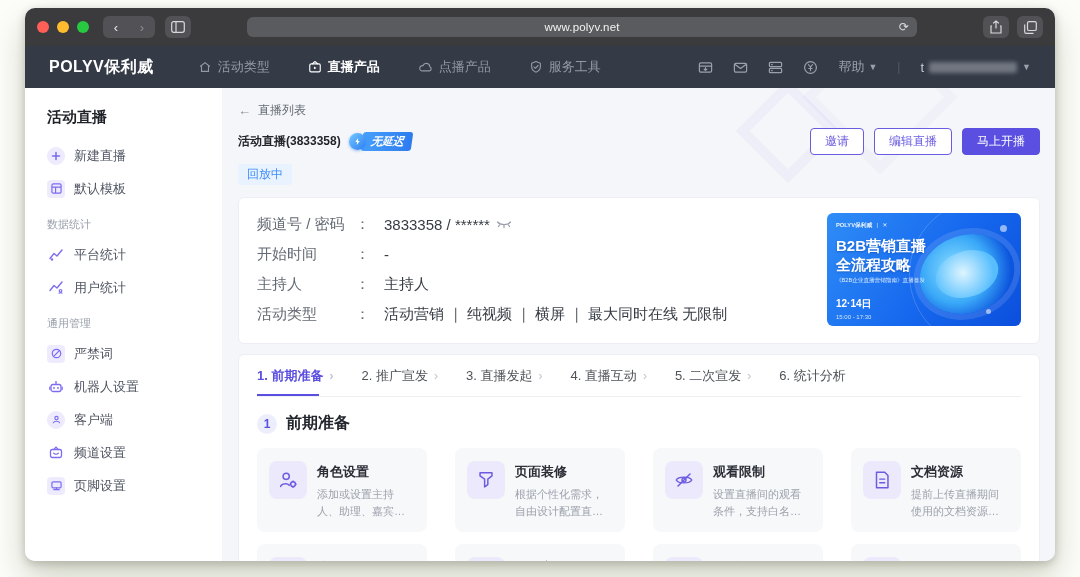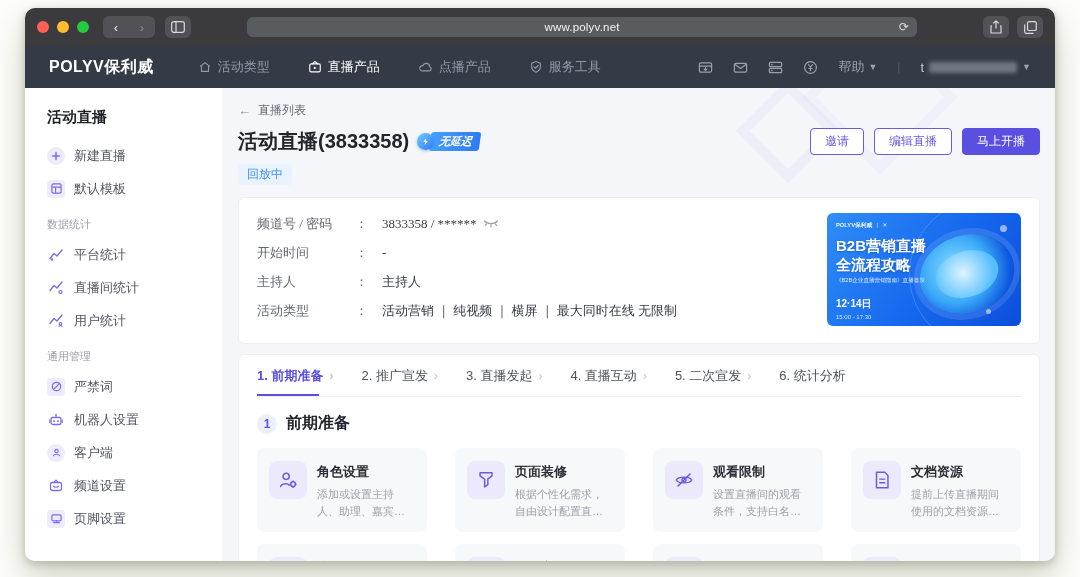--- a/index.html
+++ b/index.html
@@ -23,21 +23,21 @@
     display:flex; align-items:center; justify-content:center; position:relative; }
   .urlbar .url { color:#f3f3f3; font-size:11.5px; letter-spacing:.2px; }
   .urlbar .reload { position:absolute; right:8px; color:#d9d9db; font-size:12px; }
   .tb-right { display:flex; gap:8px; }
 
   
   .navbar { height:42px; background:#343a46; display:flex; align-items:center; padding:0 24px; }
   .logo { color:#fff; font-size:16px; font-weight:bold; letter-spacing:.5px; margin-right:44px; }
   .nav-items { display:flex; gap:38px; align-items:center; }
   .nav-item { display:flex; align-items:center; gap:6px; color:#939aa6; font-size:13px; cursor:pointer; }
-  .nav-item.active { color:#ffffff; font-weight:normal; }
+  .nav-item.active { color:#ffffff; font-weight:bold; }
   .nav-item svg { display:block; }
   .nav-right { margin-left:auto; display:flex; align-items:center; gap:20px; color:#9ba0ac; }
   .nav-right .sep { color:#545a66; font-size:12px; }
   .nav-help { font-size:13px; display:flex; align-items:center; gap:4px; }
   .caret { font-size:9px; color:#9ba0ac; }
   .nav-user { font-size:13px; display:flex; align-items:center; gap:5px; color:#c6cad2; }
   .user-blur { display:inline-block; width:88px; height:11px; border-radius:2px;
     background:#868b95; filter:blur(2px); opacity:.75; }
 
   
@@ -54,39 +54,39 @@
 
   .main { flex:1; position:relative; padding:0 15px 0 16px; overflow:hidden; background:#f5f6fa; }
   .deco { position:absolute; border:10px solid rgba(124,111,240,.055); transform:rotate(45deg); pointer-events:none; }
   .deco1 { width:74px; height:74px; right:230px; top:6px; }
   .deco2 { width:110px; height:110px; right:120px; top:-46px; border-color:rgba(124,111,240,.04); }
 
   .breadcrumb { padding-top:14px; display:flex; align-items:center; gap:7px;
     font-size:12px; color:#646a73; cursor:pointer; position:relative; }
   .bc-arrow { color:#8a8f99; font-size:13px; }
   .title-row { margin-top:9px; display:flex; align-items:center; position:relative; }
-  .page-title { font-size:20px; font-weight:bold; color:#22252b; }
+  .page-title { font-size:12px; font-weight:bold; color:#22252b; }
   .nodelay { display:flex; align-items:center; margin-left:8px; }
   .nodelay-orb { width:17px; height:17px; border-radius:50%; z-index:2;
     background:linear-gradient(135deg,#74c9ff,#2a7df2); display:flex; align-items:center; justify-content:center;
     box-shadow:0 1px 3px rgba(42,125,242,.5); }
   .nodelay-tag { margin-left:-4px; background:linear-gradient(90deg,#47a0fb,#2e7bf0);
     color:#fff; font-size:11px; font-style:italic; font-weight:bold;
     padding:2px 8px 2px 9px; border-radius:3px; transform:skewX(-8deg); }
   .actions { margin-left:auto; display:flex; gap:10px; }
   .btn { height:27px; padding:0 14px; border-radius:4px; font-size:12px; display:flex;
     align-items:center; cursor:pointer; border:1px solid #6a5ce0; color:#6a5ce0; background:#fff; }
   .btn.primary { background:#5a4fe0; border-color:#5a4fe0; color:#fff; }
   .status-row { margin-top:9px; position:relative; }
   .status-tag { display:inline-block; background:#e8f3ff; color:#3f8cff; font-size:12px;
     padding:2px 9px; border-radius:3px; }
 
   .panel { background:#fff; border:1px solid #eceef3; border-radius:6px; position:relative; }
   .panel-a { margin-top:12px; padding:17px 18px; height:147px; }
-  .info-row { display:flex; font-size:13px; margin-bottom:11px; align-items:center;font-family:Liberation Serif, serif; }
+  .info-row { display:flex; font-size:15px; margin-bottom:11px; align-items:center; }
   .info-label { width:96px; color:#646a73; }
   .info-colon { color:#646a73; margin:0 14px 0 2px; }
   .info-value { color:#363b44; display:flex; align-items:center; gap:6px; }
 
   .banner { position:absolute; right:18px; top:15px; width:194px; height:113px; border-radius:6px;
     overflow:hidden; background:linear-gradient(125deg,#2f8df7 0%,#1668ee 55%,#0b4fdc 100%); cursor:pointer; }
   .bn-orbit { position:absolute; width:150px; height:150px; border:1px solid rgba(255,255,255,.18);
     border-radius:50%; right:-38px; top:-14px; }
   .bn-ring { position:absolute; width:96px; height:78px; right:6px; top:22px; border-radius:50%;
     background:radial-gradient(circle at 40% 40%, #8fe0ff 0%, #3aa9f8 45%, #0d55dd 75%);
@@ -260,29 +260,20 @@
               <path d="M1 10.5 5 5.5l3 2.5 5-6" fill="none" stroke="currentColor" stroke-width="1.4" stroke-linecap="round" stroke-linejoin="round"></path>
               <circle cx="3" cy="11.5" r="1.2" fill="currentColor"></circle>
             </svg>
         </span>
           <span>平台统计</span>
       </div>
       <div class="sb-item">
         <span class="sb-chip plain">
           <svg width="14" height="13" viewBox="0 0 14 13">
               <path d="M1 9.5 5 4.5l3 2.5 5-6" fill="none" stroke="currentColor" stroke-width="1.4" stroke-linecap="round" stroke-linejoin="round"></path>
-              <circle cx="11.5" cy="11" r="1.5" fill="none" stroke="currentColor" stroke-width="1.2"></circle>
-            </svg>
-        </span>
-          <span>直播间统计</span>
-      </div>
-      <div class="sb-item">
-        <span class="sb-chip plain">
-          <svg width="14" height="13" viewBox="0 0 14 13">
-              <path d="M1 9.5 5 4.5l3 2.5 5-6" fill="none" stroke="currentColor" stroke-width="1.4" stroke-linecap="round" stroke-linejoin="round"></path>
               <circle cx="11.5" cy="9.8" r="1.3" fill="none" stroke="currentColor" stroke-width="1.2"></circle>
               <path d="M9.7 12.5c.3-1.1 3.3-1.1 3.6 0" fill="none" stroke="currentColor" stroke-width="1.1"></path>
             </svg>
         </span>
           <span>用户统计</span>
       </div>
 
       <div class="sb-head">通用管理</div>
       <div class="sb-item">
         <span class="sb-chip">

